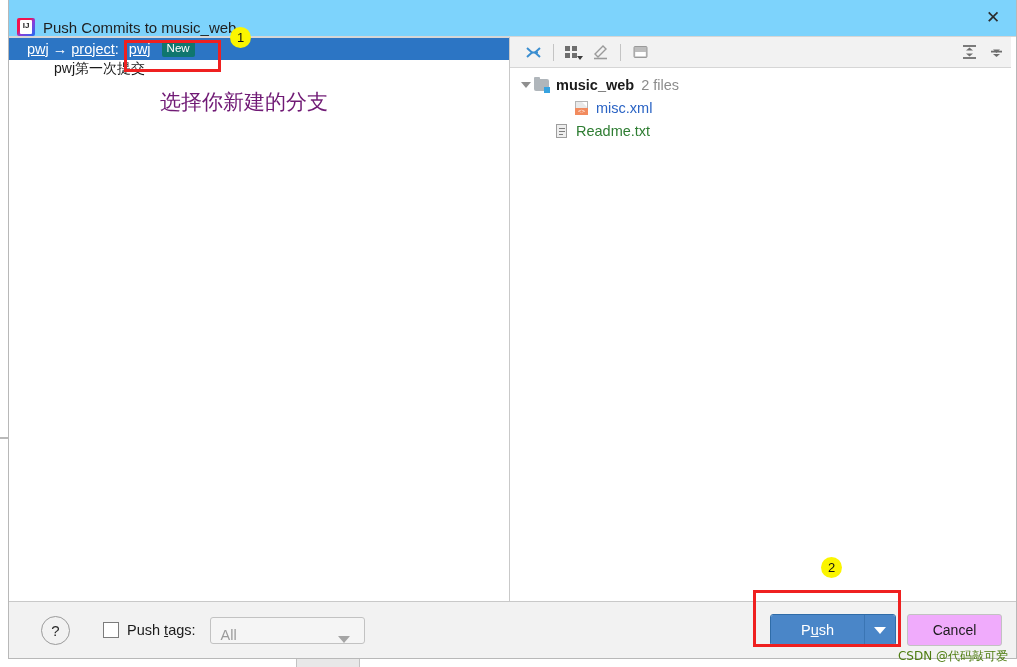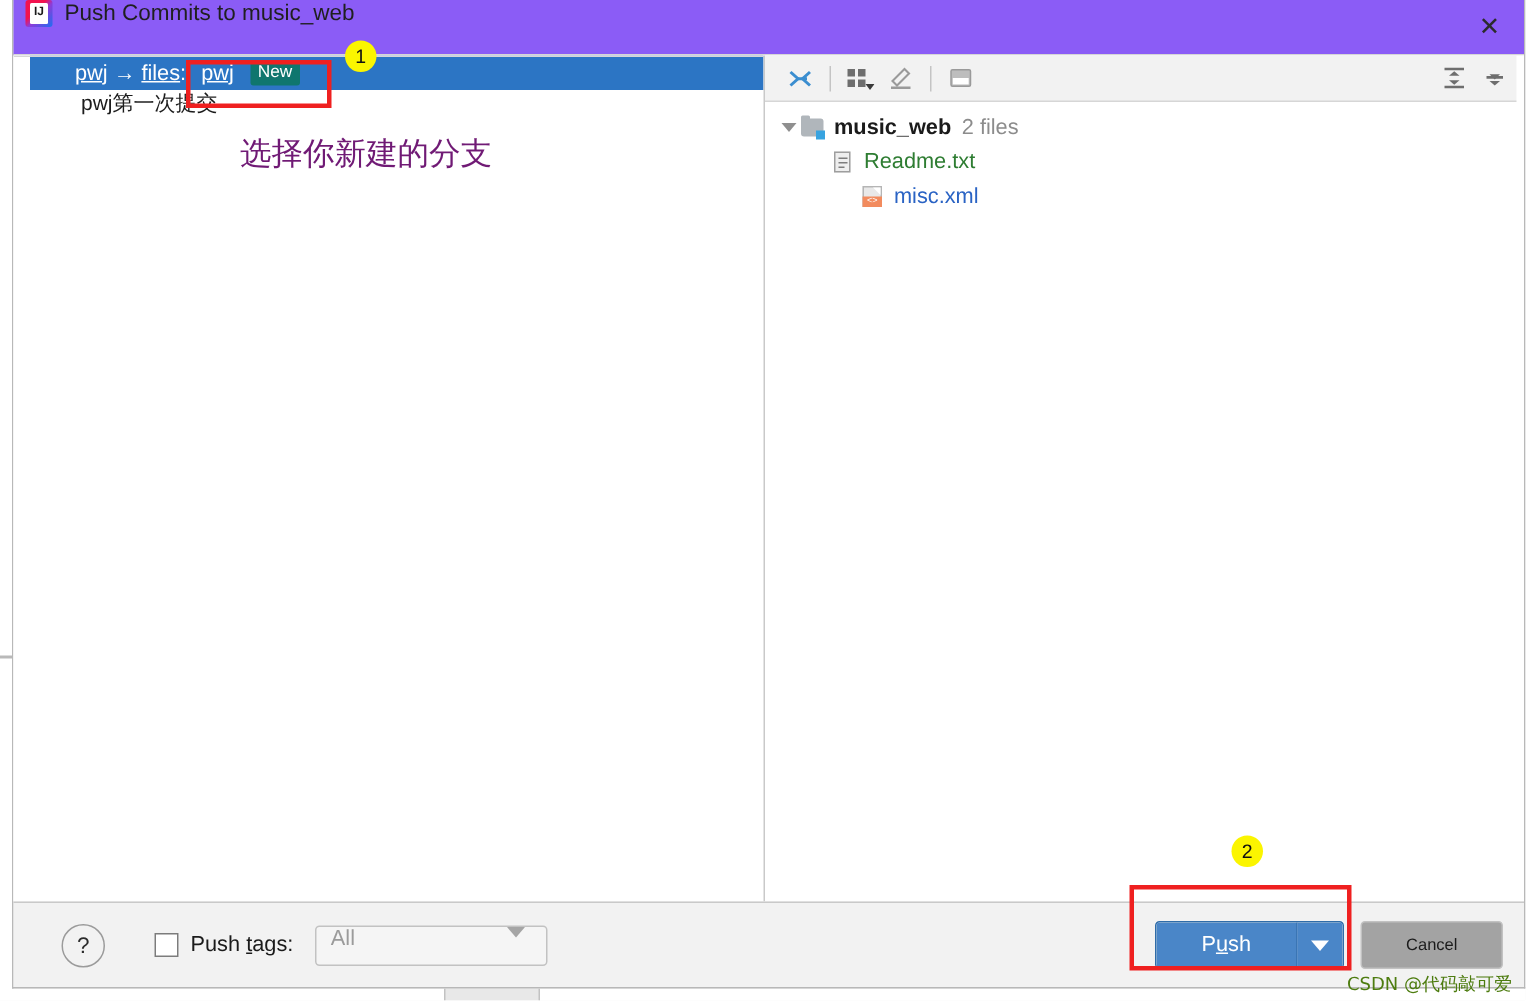--- a/index.html
+++ b/index.html
@@ -25,24 +25,24 @@
     border-top: none;
     box-sizing: border-box;
     display: flex;
     flex-direction: column;
   }
 
   
   .titlebar {
     position: relative;
     height: 36px;
-    background: #8b5cf6;
+    background: #7dd3fc;
     border-bottom: 1px solid #d6d6d6;
     display: flex;
-    align-items: flex-start;
+    align-items: flex-end;
     flex: 0 0 36px;
   }
   .title-icon {
     width: 18px; height: 18px;
     margin-left: 8px; margin-right: 8px;
     position: relative;
     border-radius: 2px;
     background: linear-gradient(135deg,#f2134f 0%, #f2134f 38%, #8e3bd8 55%, #1e6ff2 100%);
     flex: 0 0 auto;
   }
@@ -95,25 +95,24 @@
     background: #ffffff;
     border-right: 1px solid #c9c9c9;
     position: relative;
     overflow: hidden;
   }
   .branch-row {
     height: 23px;
     background: #2c75c4;
     display: flex;
     align-items: center;
-    padding-left: 30px;
+    padding-left: 18px;
     color: #ffffff;
     font-size: 14.5px;
     box-sizing: border-box;
-    margin-left: 11px;
   }
   .branch-src { text-decoration: underline; }
   .branch-arrow { margin: 0 4px; }
   .branch-dst { text-decoration: underline; margin-left: 10px; }
   .branch-new-tag {
     margin-left: 11px;
     background: #0f766e;
     color: #ffffff;
     font-size: 11.5px;
     border-radius: 2px;
@@ -288,21 +287,21 @@
     margin-right: 8px;
   }
   .push-tags-label { font-size: 14.5px; color: #1b1b1b; }
   .push-tags-label u { text-decoration: underline; }
   .combo {
     margin-left: 14px;
     width: 155px; height: 27px;
     border: 1px solid #c2c2c2;
     border-radius: 3px;
     background: #f5f5f5;
-    display: flex; align-items: flex-start;
+    display: flex; align-items: flex-end;
     padding: 0 6px 0 10px;
     box-sizing: border-box;
   }
   .combo .val { flex: 1 1 auto; font-size: 14.5px; color: #9b9b9b; }
   .combo .arrow {
     width: 0; height: 0;
     border-left: 6px solid transparent;
     border-right: 6px solid transparent;
     border-top: 7px solid #a5a5a5;
     margin-right: 8px;
@@ -339,23 +338,23 @@
     border-left: 6px solid transparent;
     border-right: 6px solid transparent;
     border-top: 7px solid #ffffff;
   }
   .cancel-btn {
     margin-left: 11px;
     height: 30px;
     width: 93px;
     border: 1px solid #c2c2c2;
     border-radius: 3px;
-    background: #a3a3a3;
+    background: #f0abfc;
     color: #1b1b1b;
-    font-size: 11px;
+    font-size: 14px;
     display: flex; align-items: center; justify-content: center;
   }
 
   
   .anno-rect {
     position: absolute;
     border: 3px solid #ef2020;
     box-sizing: border-box;
     pointer-events: none;
   }
@@ -445,21 +444,21 @@
     </div>
 
     <div class="body">
 
       <div class="left-pane">
         <div class="left-splitter-top"></div>
 
         <div class="branch-row">
           <span class="branch-src">pwj</span>
           <span class="branch-arrow">→</span>
-          <span class="branch-src">files</span>
+          <span class="branch-src">project</span>
           <span>:</span>
           <span class="branch-dst">pwj</span>
           <span class="branch-new-tag">New</span>
         </div>
 
         <div class="commit-row">
           <span>pwj第一次提交</span>
         </div>
       </div>
 
@@ -523,38 +522,38 @@
             <span class="row-icon">
               <span class="ico-folder">
                   <span class="vcs-dot"></span>
                 </span>
             </span>
             <span class="node-name">music_web</span>
             <span class="node-count">2 files</span>
           </div>
 
 
+          <div class="tree-row" style="padding-left:64px;">
+            <span class="row-icon">
+              <span class="ico-xml">
+                  <span class="xml-band">&lt;&gt;</span>
+                </span>
+            </span>
+            <span class="node-name plain file-blue">misc.xml</span>
+          </div>
+
           <div class="tree-row" style="padding-left:44px;">
             <span class="row-icon">
               <span class="ico-txt">
                   <i class="ln"></i>
                   <i class="ln"></i>
                   <i class="ln"></i>
                 </span>
             </span>
             <span class="node-name plain file-green">Readme.txt</span>
-          </div>
-
-          <div class="tree-row" style="padding-left:64px;">
-            <span class="row-icon">
-              <span class="ico-xml">
-                  <span class="xml-band">&lt;&gt;</span>
-                </span>
-            </span>
-            <span class="node-name plain file-blue">misc.xml</span>
           </div>
 
         </div>
 
         <div class="scroll-edge"></div>
       </div>
     </div>
 
     <div class="bottom-bar">
       <div class="help-btn">?</div>

